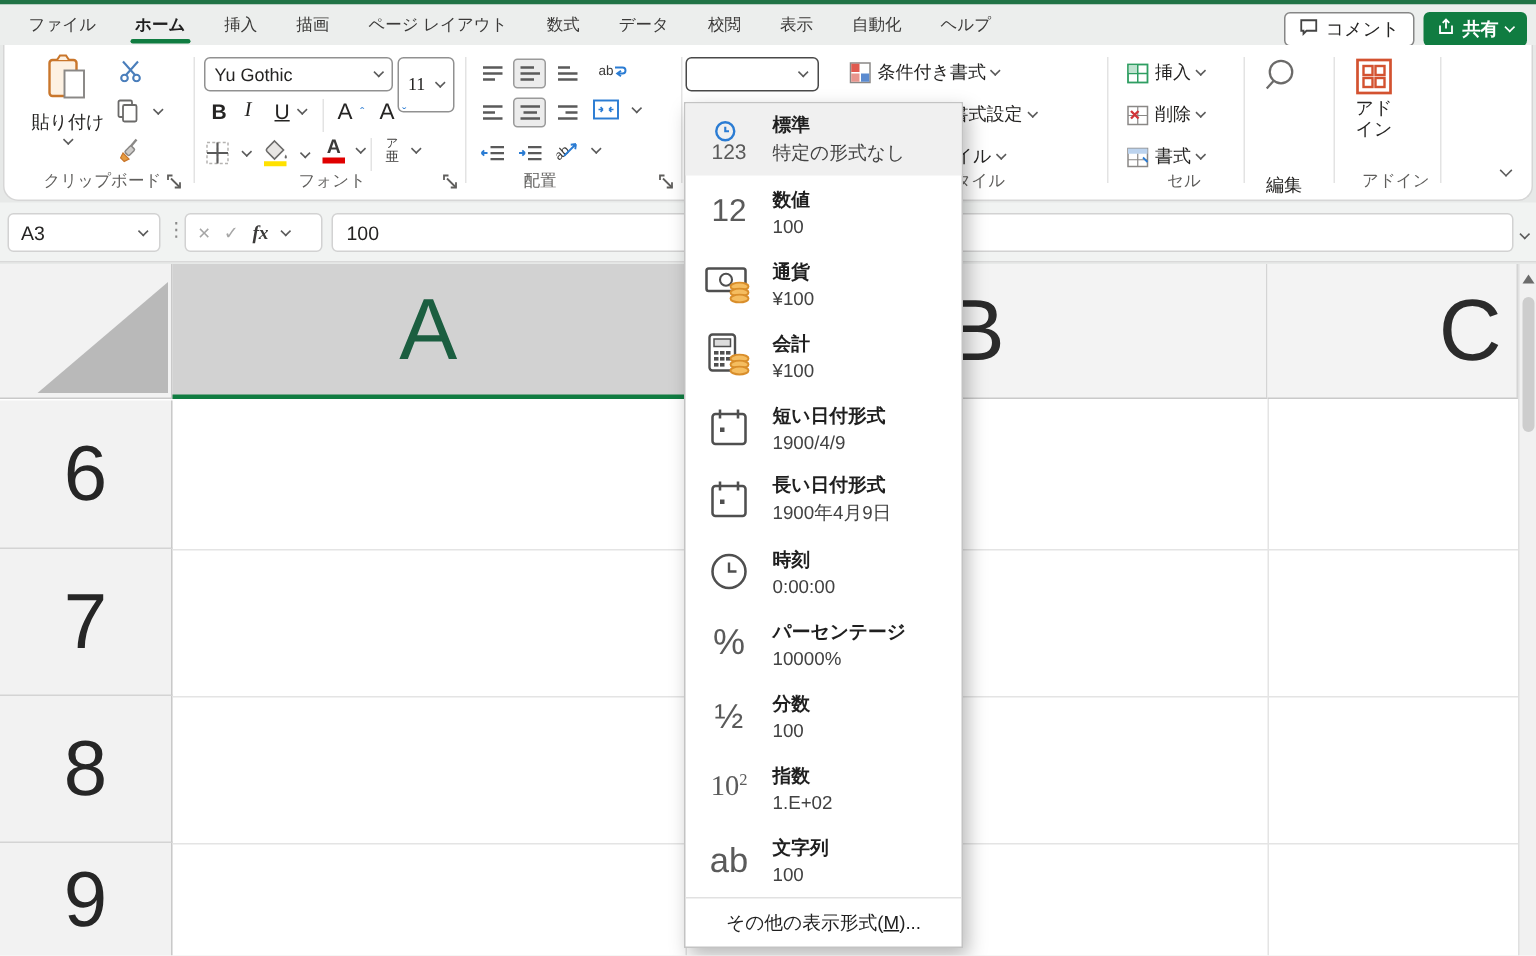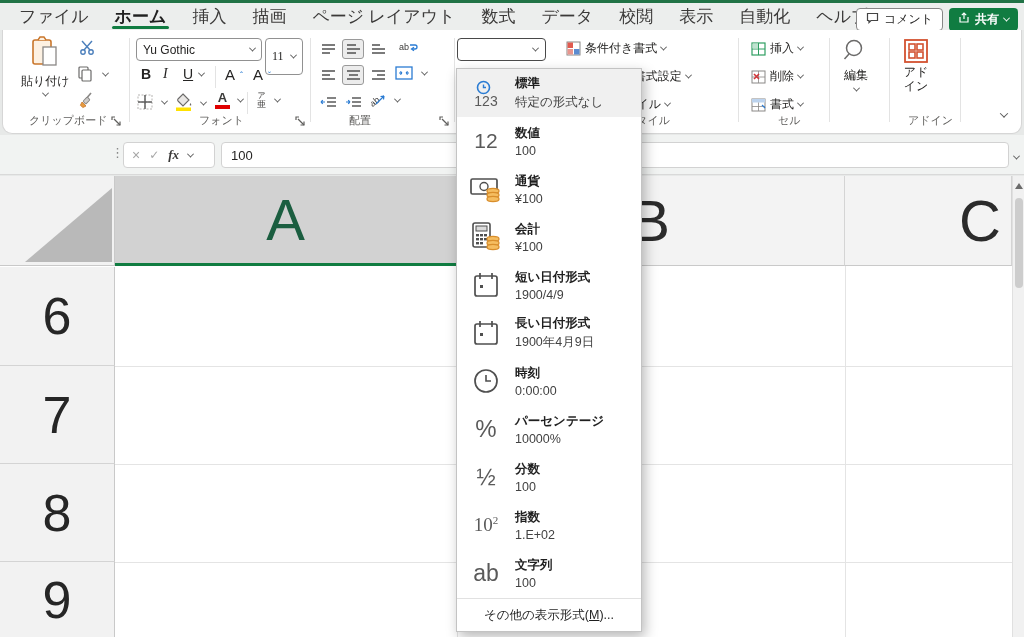--- a/index.html
+++ b/index.html
@@ -2,21 +2,21 @@
 <html><head>
 <meta charset="utf-8">
 <style>
   * { margin:0; padding:0; box-sizing:border-box; }
   html,body { width:1024px; height:637px; overflow:hidden; }
   body { font-family:"Liberation Sans","DejaVu Sans",sans-serif; background:#e7e9e8; position:relative; font-size:12px; color:#333; }
 
   
   .top-strip { position:absolute; left:0; top:0; width:1024px; height:3px; background:#217346; }
   .tabbar { position:absolute; left:0; top:3px; width:1024px; height:27px; background:#eceeed; display:flex; align-items:center; padding-left:6px; }
-  .tab { position:relative; height:27px; display:flex; align-items:center; padding:0 13px; font-size:17px; color:#3b3a39; cursor:default; white-space:nowrap;font-family:Liberation Serif, serif; }
+  .tab { position:relative; height:27px; display:flex; align-items:center; padding:0 13px; font-size:11px; color:#3b3a39; cursor:default; white-space:nowrap; }
   .tab.active { font-weight:bold; color:#202020; }
   .tab.active::after { content:""; position:absolute; left:10px; right:10px; bottom:1px; height:3px; border-radius:2px; background:#107c41; }
   .tab-right { position:absolute; right:6px; top:5px; display:flex; gap:6px; align-items:center; }
   .btn-comment { height:23px; background:#fff; border:1px solid #868686; border-radius:4px; display:flex; align-items:center; gap:5px; padding:0 9px; font-size:12px; color:#252423; }
   .btn-share { height:23px; background:#107c41; border-radius:4px; display:flex; align-items:center; gap:5px; padding:0 9px; font-size:12px; color:#fff; font-weight:bold; }
   .chv { display:inline-block; width:6px; height:6px; border-right:1.4px solid #5a5a5a; border-bottom:1.4px solid #5a5a5a; transform:rotate(45deg) translate(-1px,-1px); }
   .chv.w { border-color:#fff; }
   .chv.small { width:5px; height:5px; }
 
   
@@ -337,21 +337,21 @@
     <span class="chv small"></span>
   </div>
   <div class="grp-label" style="left:775px;">セル</div>
   <div class="vdiv" style="left:826px;"></div>
 
   <div class="rbtn" style="left:840px; top:8px; flex-direction:column; gap:3px; align-items:center;">
     <svg width="26" height="26" viewBox="0 0 26 26">
         <circle cx="11" cy="10" r="7.5" fill="none" stroke="#6b6a69" stroke-width="1.5"></circle>
         <line x1="6" y1="16" x2="1.5" y2="21" stroke="#6b6a69" stroke-width="1.5"></line>
       </svg>
-    <span style="font-size:12px;">編集</span>
+    <span style="font-size:12px;margin-top:48px;">編集</span>
     <span class="chv small"></span>
   </div>
   <div class="vdiv" style="left:886px;"></div>
 
   <div class="rbtn" style="left:900px; top:8px; flex-direction:column; gap:2px; align-items:center;">
     <svg width="26" height="26" viewBox="0 0 26 26">
         <rect x="2" y="2" width="22" height="22" fill="none" stroke="#d35230" stroke-width="1.8"></rect>
         <rect x="6" y="6" width="6" height="6" fill="none" stroke="#d35230" stroke-width="1.6"></rect>
         <rect x="14" y="6" width="6" height="6" fill="none" stroke="#d35230" stroke-width="1.6"></rect>
         <rect x="6" y="14" width="6" height="6" fill="none" stroke="#d35230" stroke-width="1.6"></rect>
@@ -362,20 +362,24 @@
   </div>
   <div class="grp-label" style="left:905px;">アドイン</div>
   <div class="vdiv" style="left:957px;"></div>
 
   <div class="rbtn" style="left:998px; top:82px;">
       <span class="chv"></span>
     </div>
 </div>
 
 <div class="fbar">
+  <div class="namebox">
+    <span>A3</span>
+    <span class="chv small"></span>
+  </div>
   <div class="dots">⋮</div>
   <div class="fxbox">
     <span style="color:#a6a6a6; font-size:14px;">×</span>
     <span style="color:#a6a6a6; font-size:12px;">✓</span>
     <span style="color:#3b3a39; font-size:13px; font-style:italic; font-family:'Liberation Serif',serif; font-weight:bold;">fx</span>
     <span class="chv small"></span>
   </div>
   <div class="finput">
     <span>100</span>
   </div>

